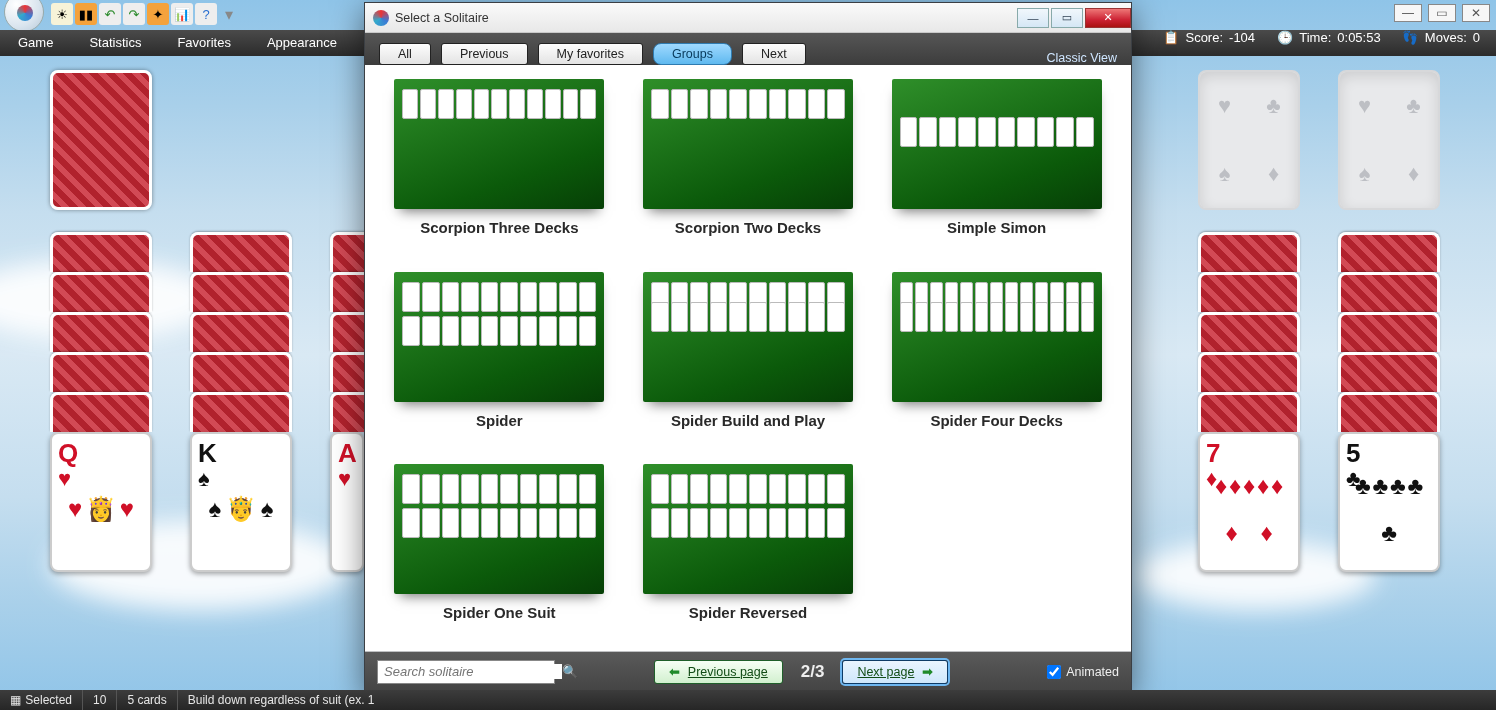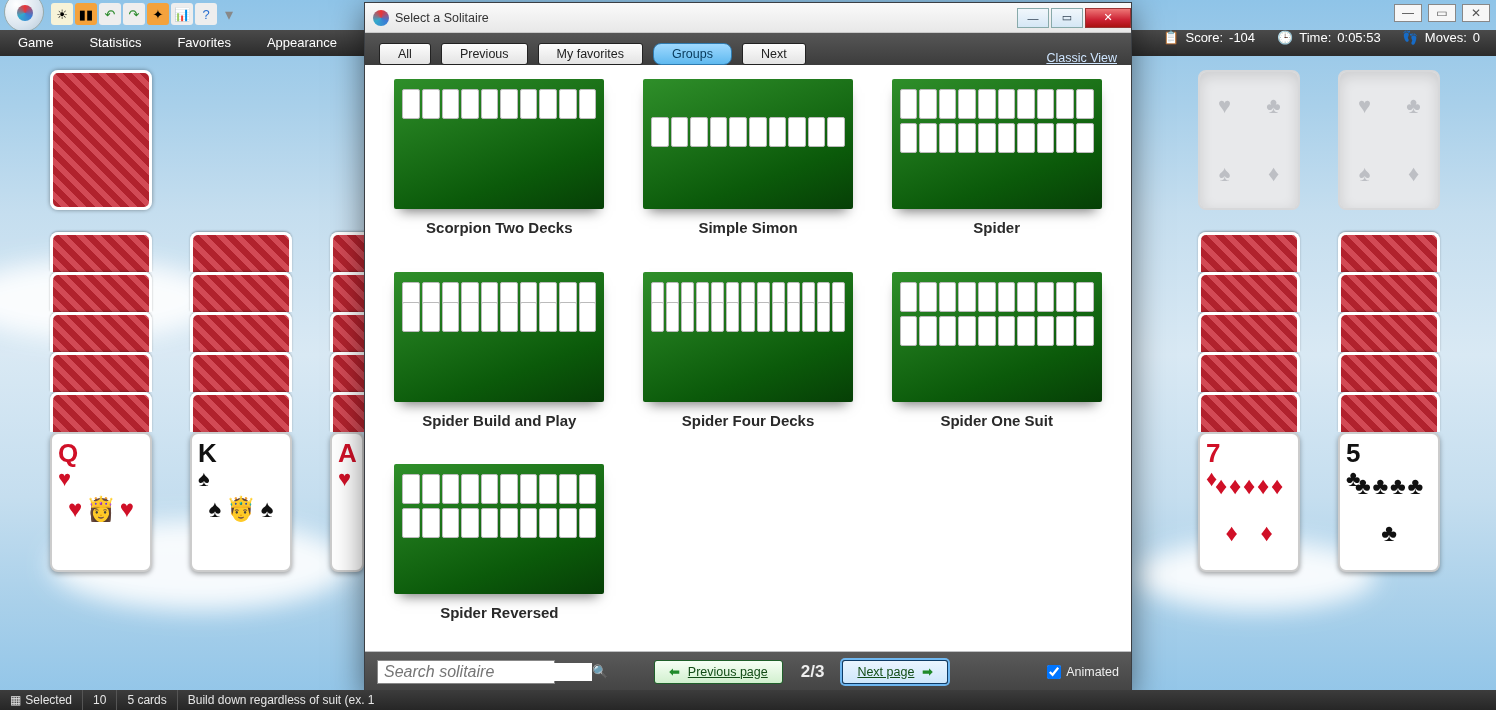--- a/index.html
+++ b/index.html
@@ -59,33 +59,33 @@
 .titlebar { height:30px; background:linear-gradient(#fafafa,#e8e8e8); display:flex; align-items:center; padding:0 0 0 8px; border-bottom:1px solid #c9c9c9; }
 .titlebar .tico { width:16px; height:16px; margin-right:6px; background: conic-gradient(#e33,#3a7bd5,#3ac,#e33); border-radius:50%; }
 .titlebar .title { font-size:12.5px; color:#333; }
 .winbtns { margin-left:auto; display:flex; }
 .winbtn { width:32px; height:20px; border:1px solid #8aa; background:linear-gradient(#f1f7fc,#d5e7f5); margin-left:2px; display:flex; align-items:center; justify-content:center; font-size:11px; color:#345; }
 .winbtn.close { background:linear-gradient(#e77,#c23 60%,#a11); color:#fff; border-color:#933; width:46px; }
 
 .toolbar { height:32px; background:linear-gradient(#565656,#3c3c3c); display:flex; align-items:flex-end; padding:0 14px; gap:10px; }
 .tbtn { height:22px; padding:0 18px; font-size:12.5px; border:1px solid #222; border-radius:3px; background:linear-gradient(#fdfdfd,#e3e3e3); color:#222; }
 .tbtn.active { background:linear-gradient(#9fd9ff,#5fb9ef); border-color:#2f7bb0; color:#083a5c;border-radius:8px; }
-.classic { margin-left:auto; color:#cfe6ff; font-size:12.5px; text-decoration:underline; }
+.classic { margin-left:auto; color:#cfe6ff; font-size:12.5px; }
 
 .gallery { flex:1; overflow:hidden; padding:14px 24px 0; display:grid; grid-template-columns: repeat(3, 1fr); column-gap:28px; row-gap:6px; }
 .cell { display:flex; flex-direction:column; align-items:center; }
 .thumb { width:210px; height:130px; background:linear-gradient(160deg,#2f8f2a,#0b5a0a 70%,#063f06); border-radius:2px; box-shadow:0 8px 12px -6px rgba(0,0,0,.55); position:relative; overflow:hidden; }
 .thumb .mini { position:absolute; top:10px; left:8px; right:8px; display:flex; gap:2px; }
 .thumb .mini span { flex:1; height:30px; background:#fff; border:1px solid #bbb; border-radius:2px; }
 .thumb .mini.row2 { top:44px; }
 .cell .name { font-size:15px; font-weight:600; color:#2a2a2a; margin:10px 0 14px; }
 
 .footer { height:40px; border-top:1px solid #bfc0c2; background:linear-gradient(#5a5a5a,#444); display:flex; align-items:center; padding:0 12px; gap:14px; }
 .searchbox { width:178px; height:24px; background:#fff; border:1px solid #888; display:flex; align-items:center; padding:0 6px; }
-.searchbox input { flex:1; border:0; outline:0; font-size:16px; font-style:italic; color:#3b82f6; }
+.searchbox input { flex:1; border:0; outline:0; font-size:13px; font-style:italic; color:#3b82f6; }
 .searchbox .sico { font-size:13px; color:#555; }
 .navbtn { height:24px; padding:0 14px; font-size:12.5px; border:1px solid #1f5f2a; border-radius:3px; background:linear-gradient(#f6fff5,#d2f0cf); color:#124c16; display:flex; align-items:center; gap:8px; }
 .navbtn .arrow { color:#1f8a2a; font-weight:bold; }
 .navbtn.next { border:1px solid #0e3b66; background:linear-gradient(#eaf5ff,#cfe7fb); box-shadow:0 0 0 2px #6fb7f0; }
 .pagelbl { font-size:17px; font-weight:bold; color:#eee; }
 .anim { margin-left:auto; display:flex; align-items:center; gap:5px; color:#eee; font-size:12.5px; }
 .anim input { width:14px; height:14px; }
 .footer-inner { flex:1; display:flex; justify-content:center; align-items:center; gap:18px; }
 
 
@@ -267,20 +267,38 @@
             <span></span>
             <span></span>
             <span></span>
             <span></span>
             <span></span>
             <span></span>
             <span></span>
             <span></span>
             <span></span>
             <span></span>
+            <span></span>
+          </div>
+        </div>
+        <div class="name">Scorpion Three Decks</div>
+      </div>
+    <div class="cell">
+        <div class="thumb">
+          <div class="mini">
+            <span></span>
+            <span></span>
+            <span></span>
+            <span></span>
+            <span></span>
+            <span></span>
+            <span></span>
+            <span></span>
+            <span></span>
+            <span></span>
           </div>
         </div>
         <div class="name">Scorpion Two Decks</div>
       </div>
     <div class="cell">
         <div class="thumb">
           <div class="mini" style="top:38px">
             <span></span>
             <span></span>
             <span></span>

